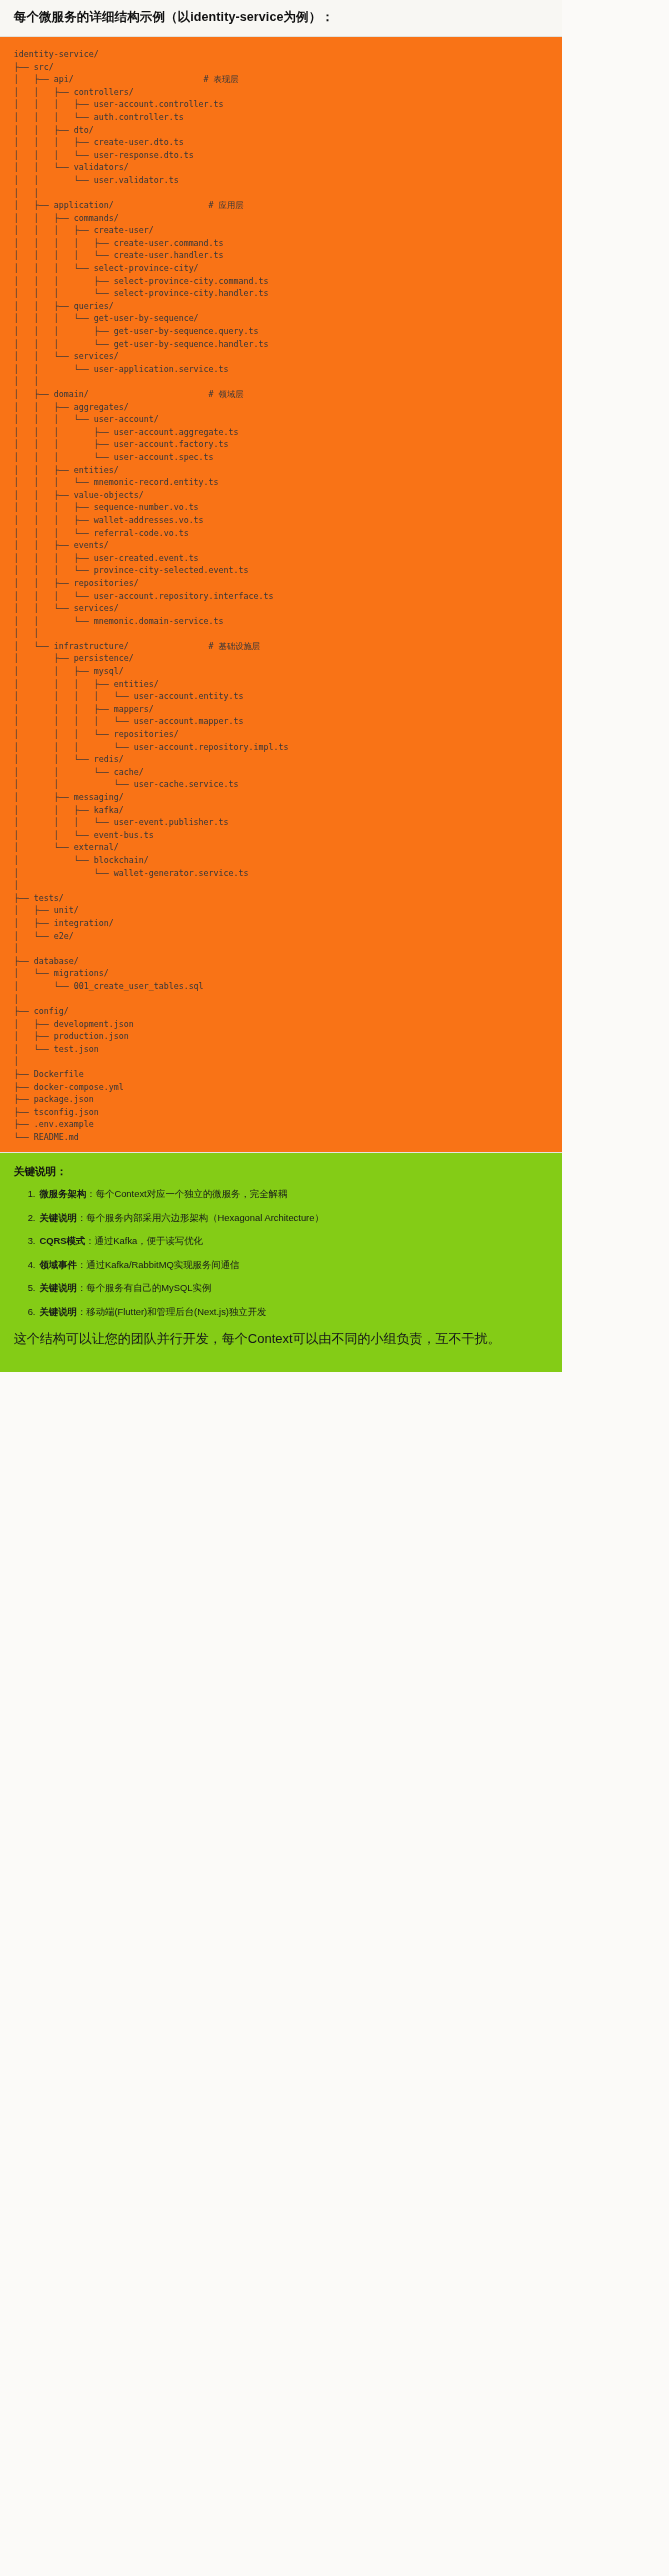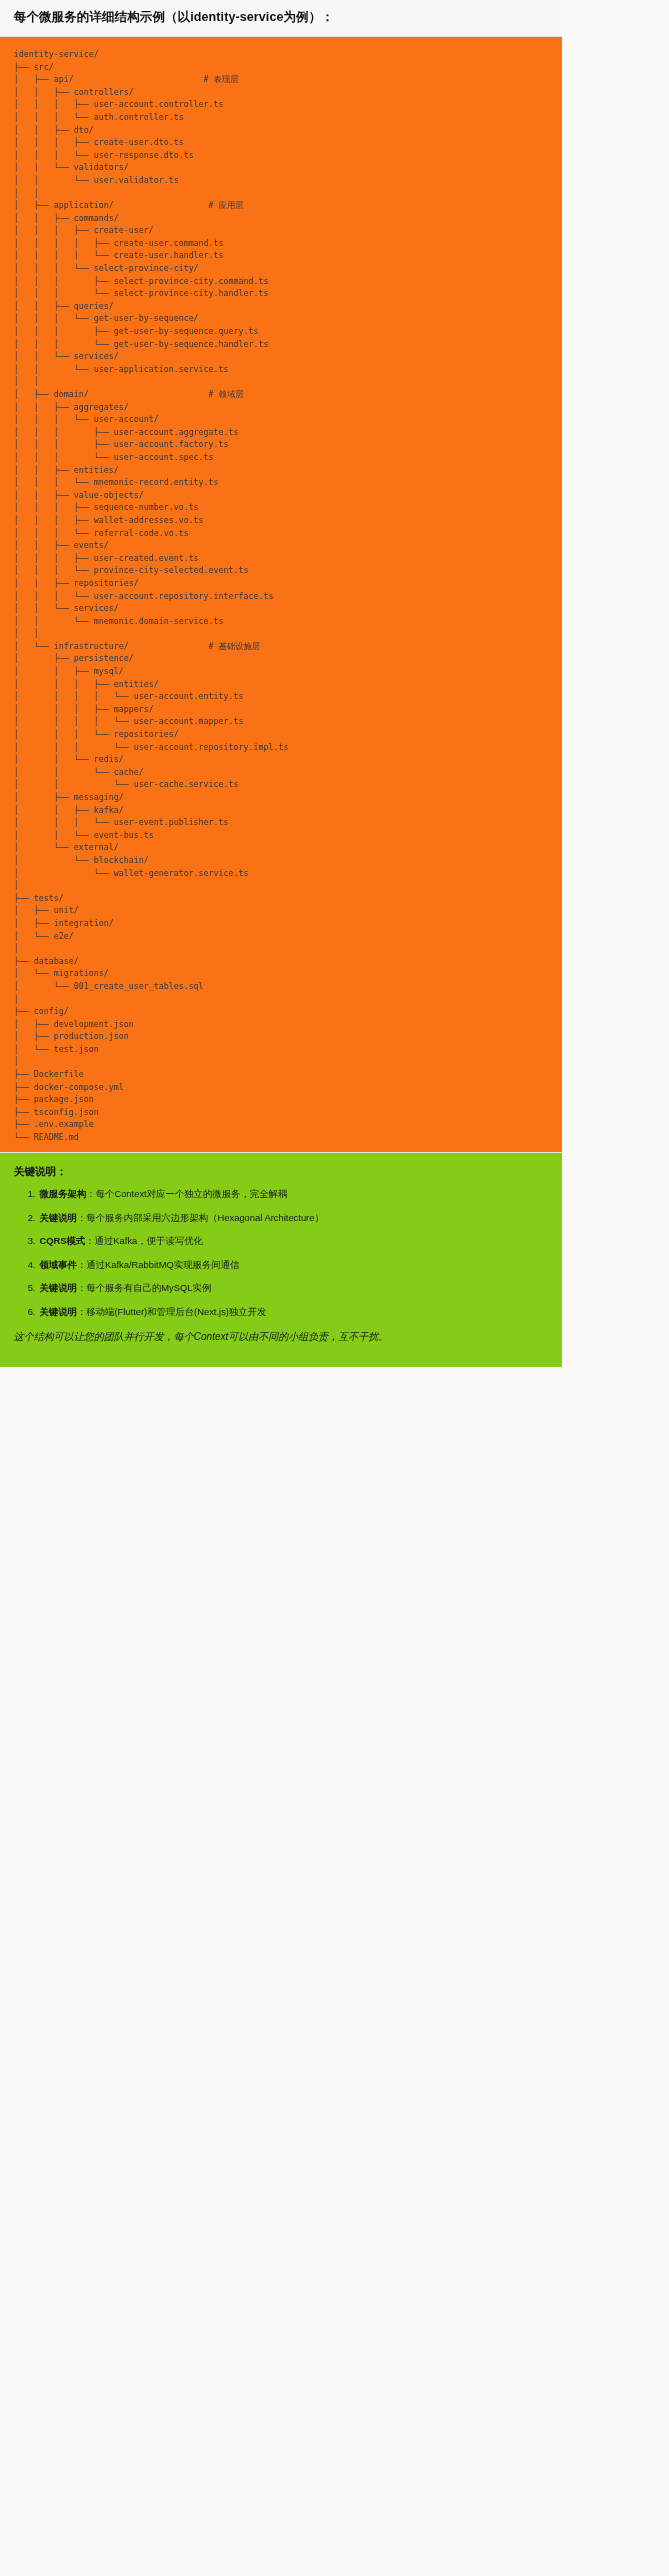--- a/index.html
+++ b/index.html
@@ -71,25 +71,24 @@
     margin:0 0 9.4px 0;
     color:#15171a;
     padding-left:1.3px;
   }
   ol.note-list li .term{font-weight:700;}
   ol.note-list li .sep{font-weight:400;}
   ol.note-list li .desc{font-weight:400;}
 
   .closing{
     margin:10px 0 0 0;
-    font-size:10px;
+    font-size:13px;
     line-height:1.55;
     color:#15171a;
     padding:0 0 12.5px 0;
-    font-style:italic;
   }
   .spacer-bottom{height:3.8px;}
 </style>
 </head>
 <body>
 
 <div class="page">
 
   <div class="header">
     <h1>每个微服务的详细结构示例（以identity-service为例）：</h1>

